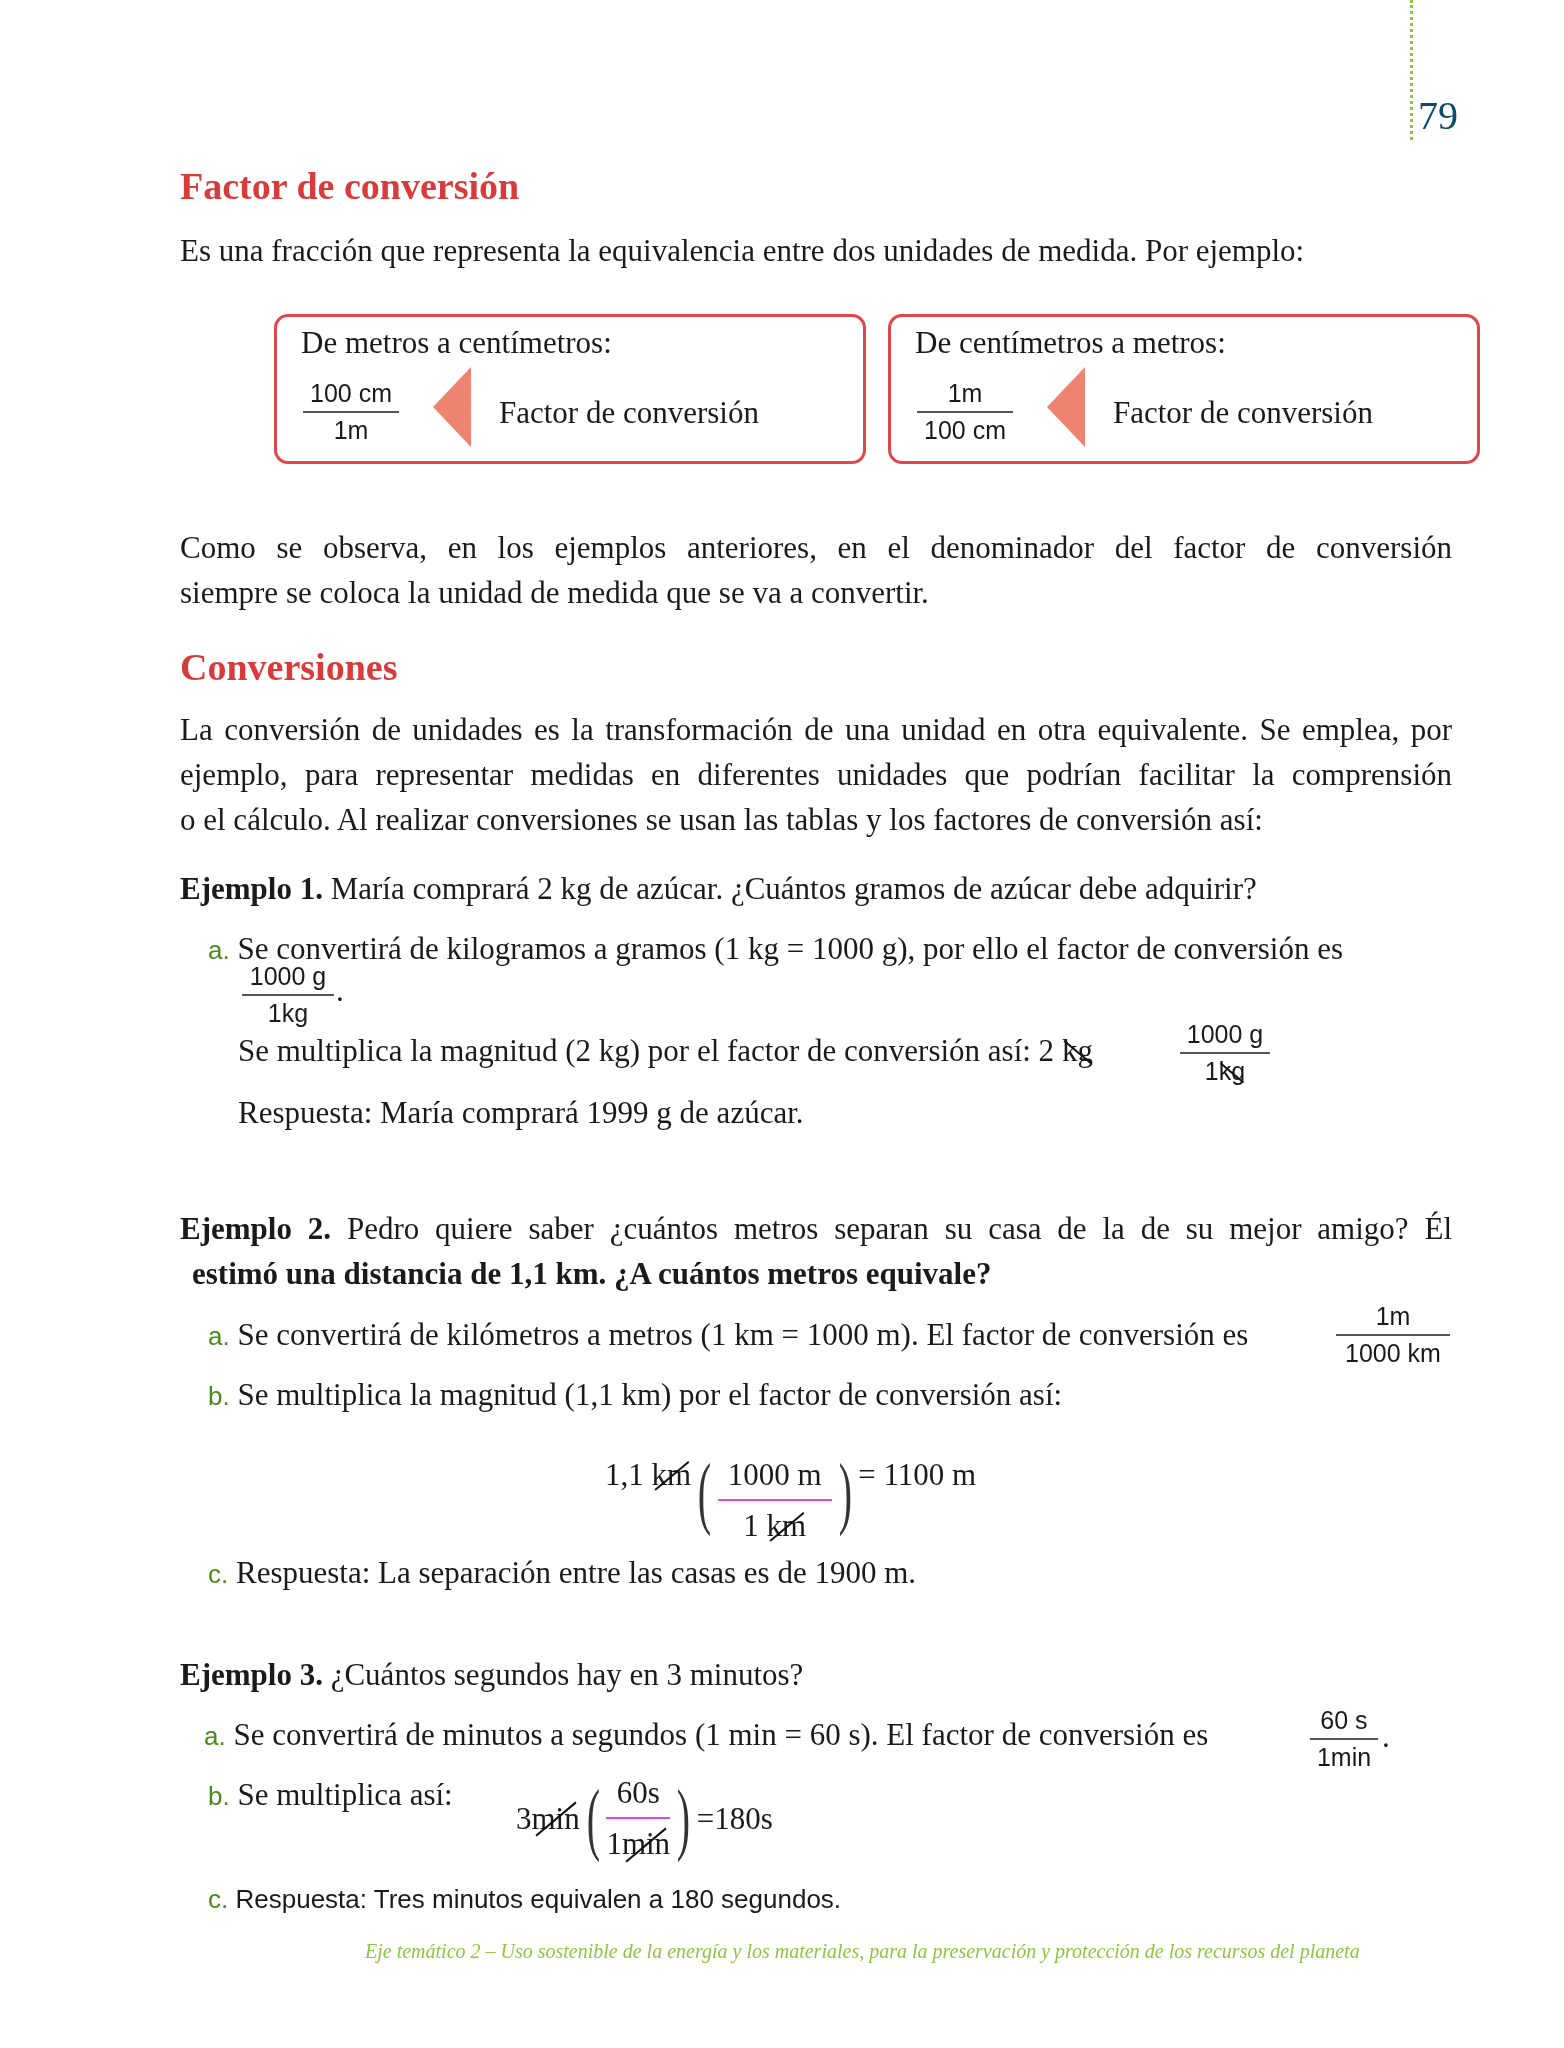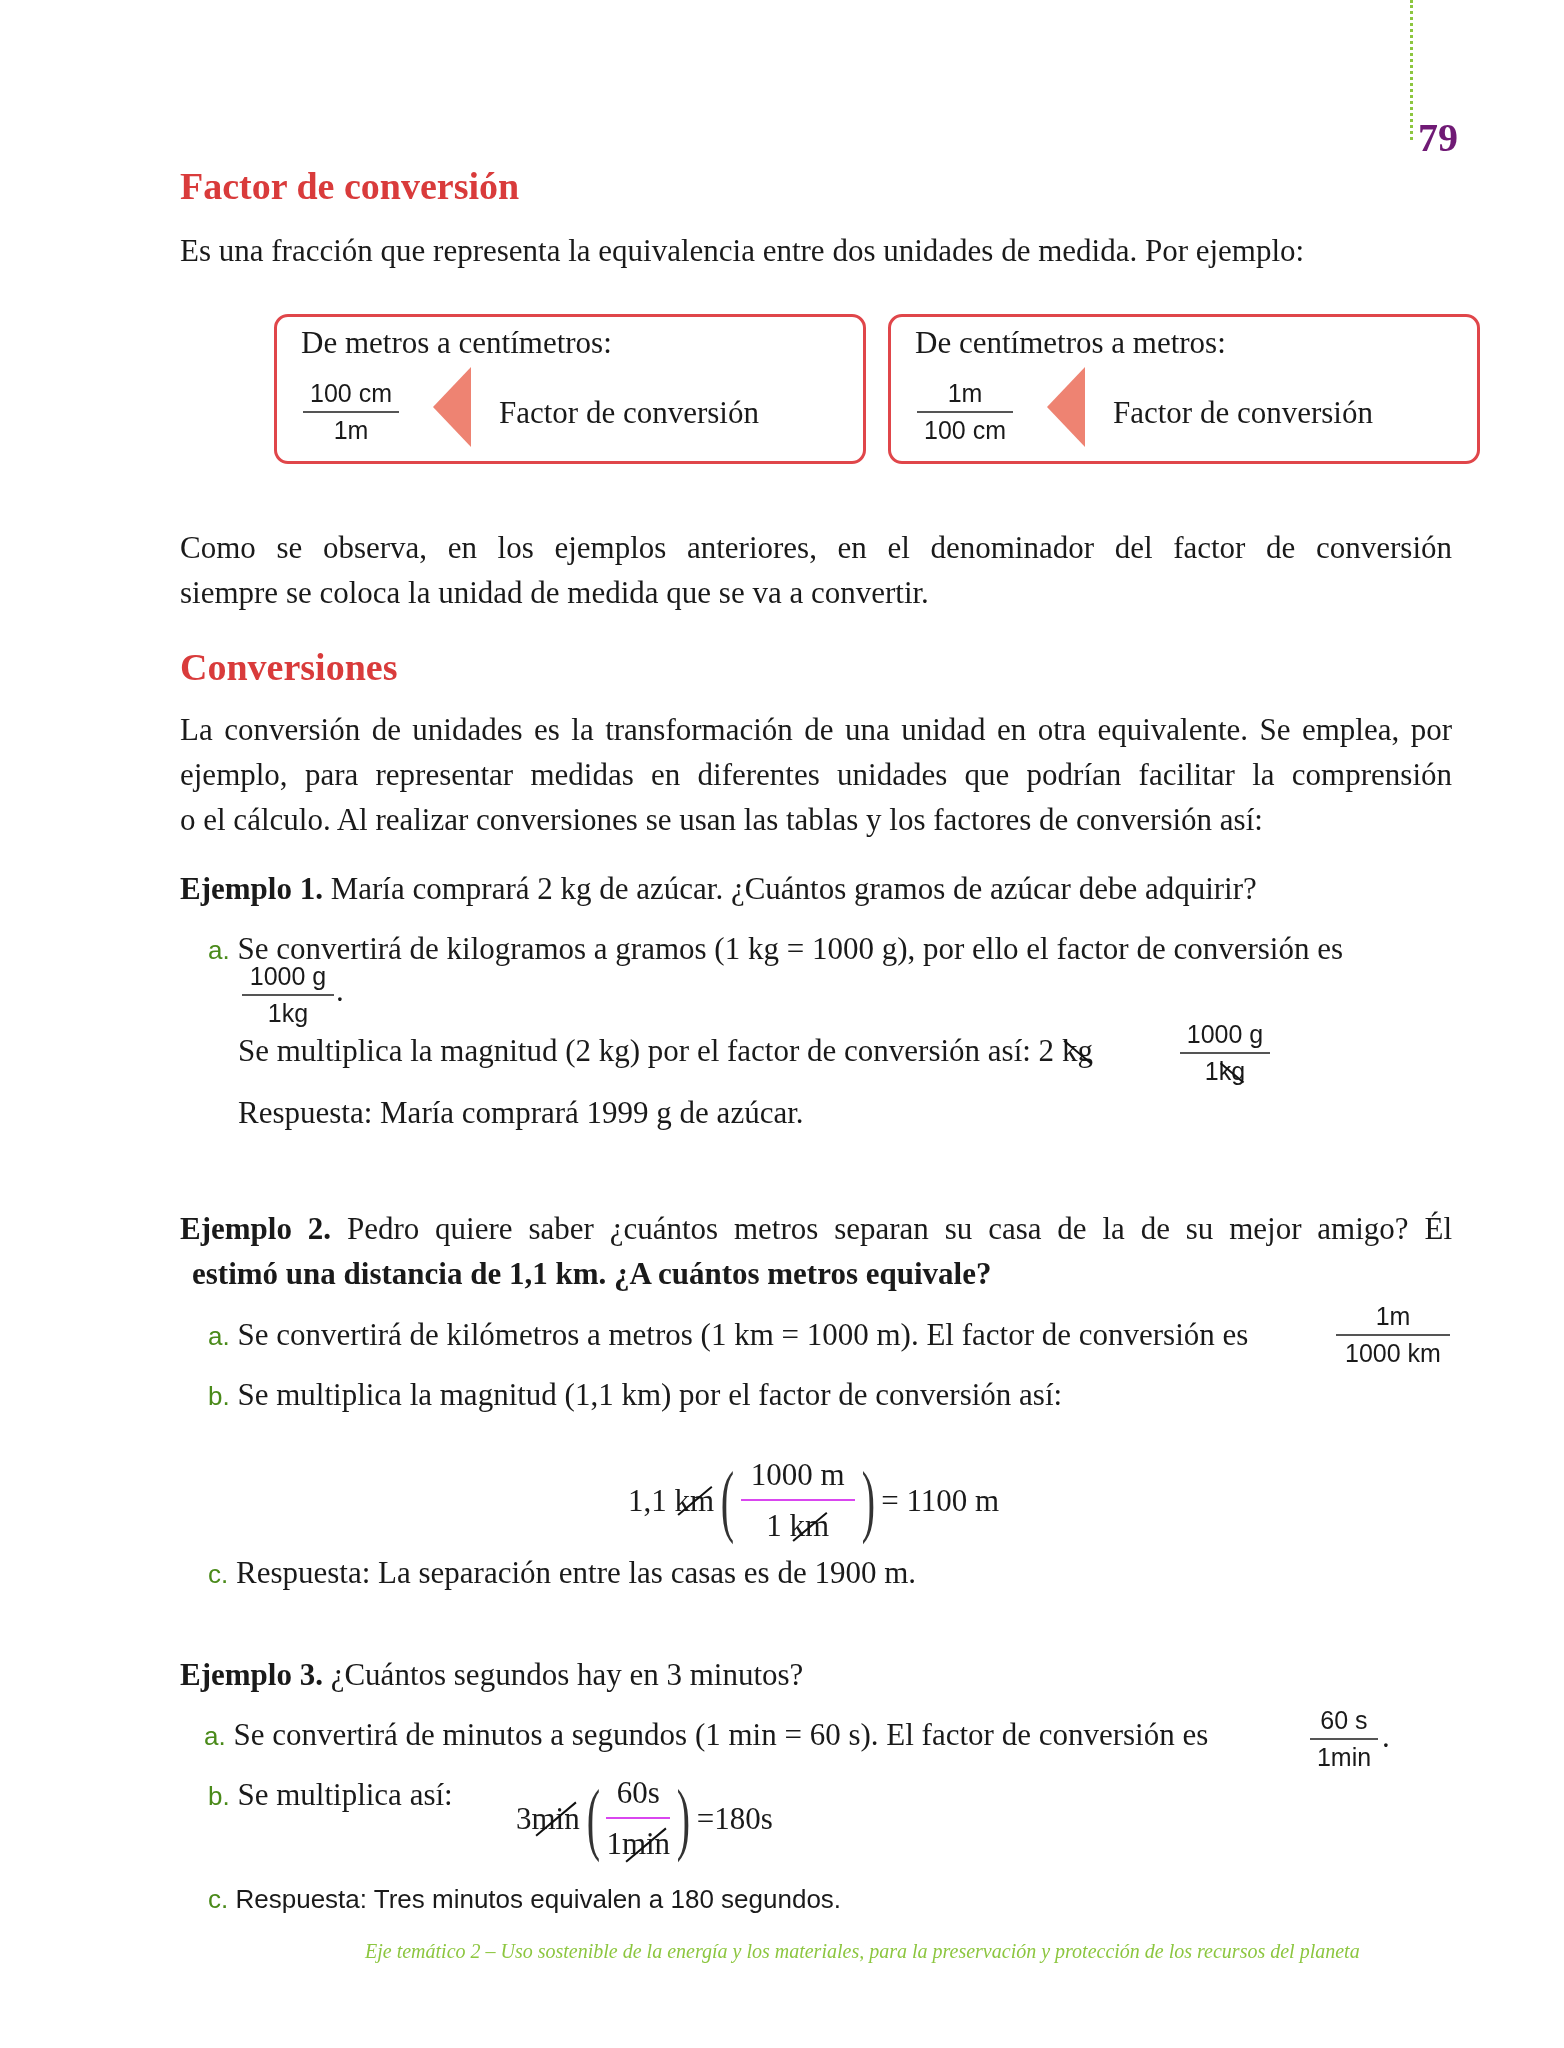--- a/index.html
+++ b/index.html
@@ -1,21 +1,21 @@
 <!DOCTYPE html>
 <html><head>
 <meta charset="utf-8">
 <style>
   html, body { margin: 0; padding: 0; background: #ffffff; }
   body { width: 1564px; height: 2048px; position: relative; overflow: hidden;
          font-family: "Liberation Serif", "DejaVu Serif", serif; color: #1a1a1a; }
   .abs { position: absolute; }
   .dotline { position: absolute; left: 1410px; top: 0; height: 140px; width: 0;
              border-left: 3px dotted #8cc63f; }
-  .page-num { left: 1418px; top: 114px; font-size: 40px; font-weight: bold; color: #701a75; }
+  .page-num { left: 1418px; top: 92px; font-size: 40px; font-weight: normal; color: #0c4a6e; }
   .h-red { color: #d93b3b; font-weight: bold; font-size: 38px; }
   .body-text { font-size: 31px; line-height: 45px; }
   .justify { text-align: justify; text-align-last: justify; }
   .box { position: absolute; border: 3px solid #e0464a; border-radius: 14px; width: 592px; height: 150px; box-sizing: border-box; }
   .box-title { position: absolute; left: 24px; top: 8px; font-size: 31px; }
   .frac-sans { position: absolute; font-family: Liberation Sans, sans-serif; font-size: 25px; text-align: center; }
   .frac-sans .num { display: block; padding: 0 2px 3px; border-bottom: 2px solid #555; }
   .frac-sans .den { display: block; padding-top: 3px; }
   .tri { position: absolute; width: 0; height: 0; border-top: 40px solid transparent; border-bottom: 40px solid transparent; border-right: 38px solid #ee8372; }
   .box-label { position: absolute; font-size: 31px; }
@@ -101,21 +101,21 @@
   <span>Se convertirá de kilómetros a metros (1 km = 1000 m). El factor de conversión es</span>
 </div>
 <div class="frac-sans abs" style="left:1336px; top:1302px; width:114px;">
   <span class="num">1m</span>
   <span class="den">1000 km</span>
 </div>
 <div class="abs body-text" style="left:208px; top:1372px;">
   <span class="marker">b.</span>
   <span>Se multiplica la magnitud (1,1 km) por el factor de conversión así:</span>
 </div>
-<div class="abs body-text" style="left:628px; top:1452px; display:flex; align-items:center;">
+<div class="abs body-text" style="left:605px; top:1452px; display:flex; align-items:flex-start;">
   <span>1,1</span>&nbsp;<span class="strike back">km</span>
   <span class="paren">(</span>
   <span class="math-frac">
     <span class="num">1000 m</span>
     <span class="den"><span>1</span> <span class="strike back">km</span></span>
   </span>
   <span class="paren">)</span>
   <span>= 1100 m</span>
 </div>
 <div class="abs body-text" style="left:208px; top:1550px;">

